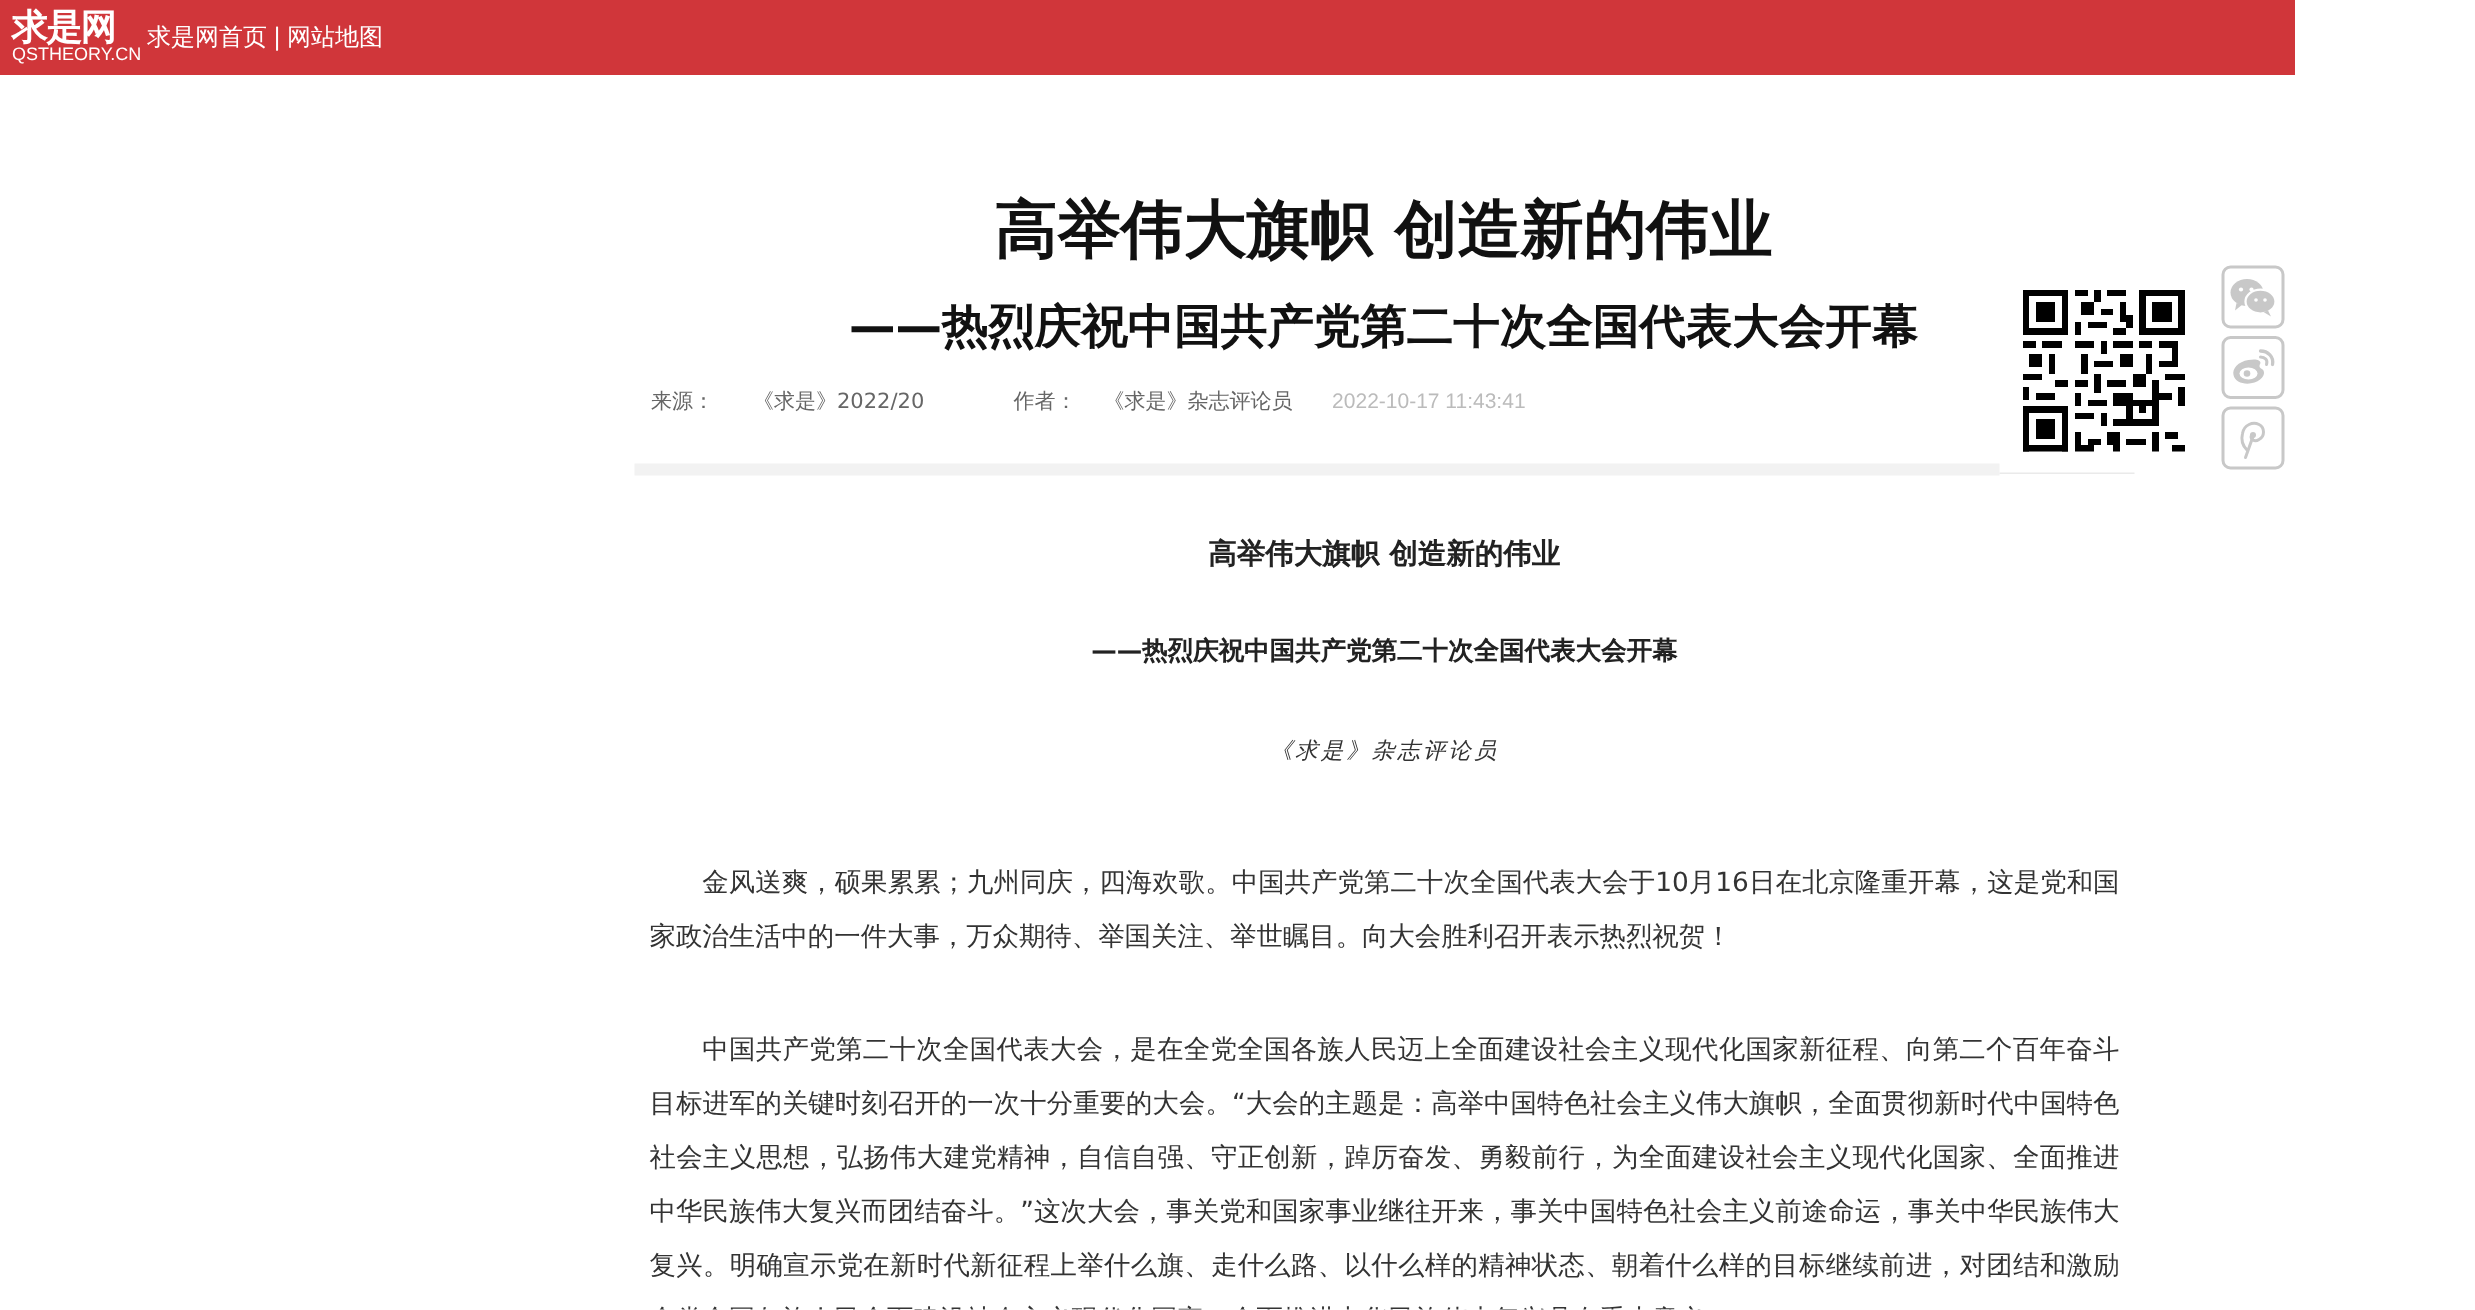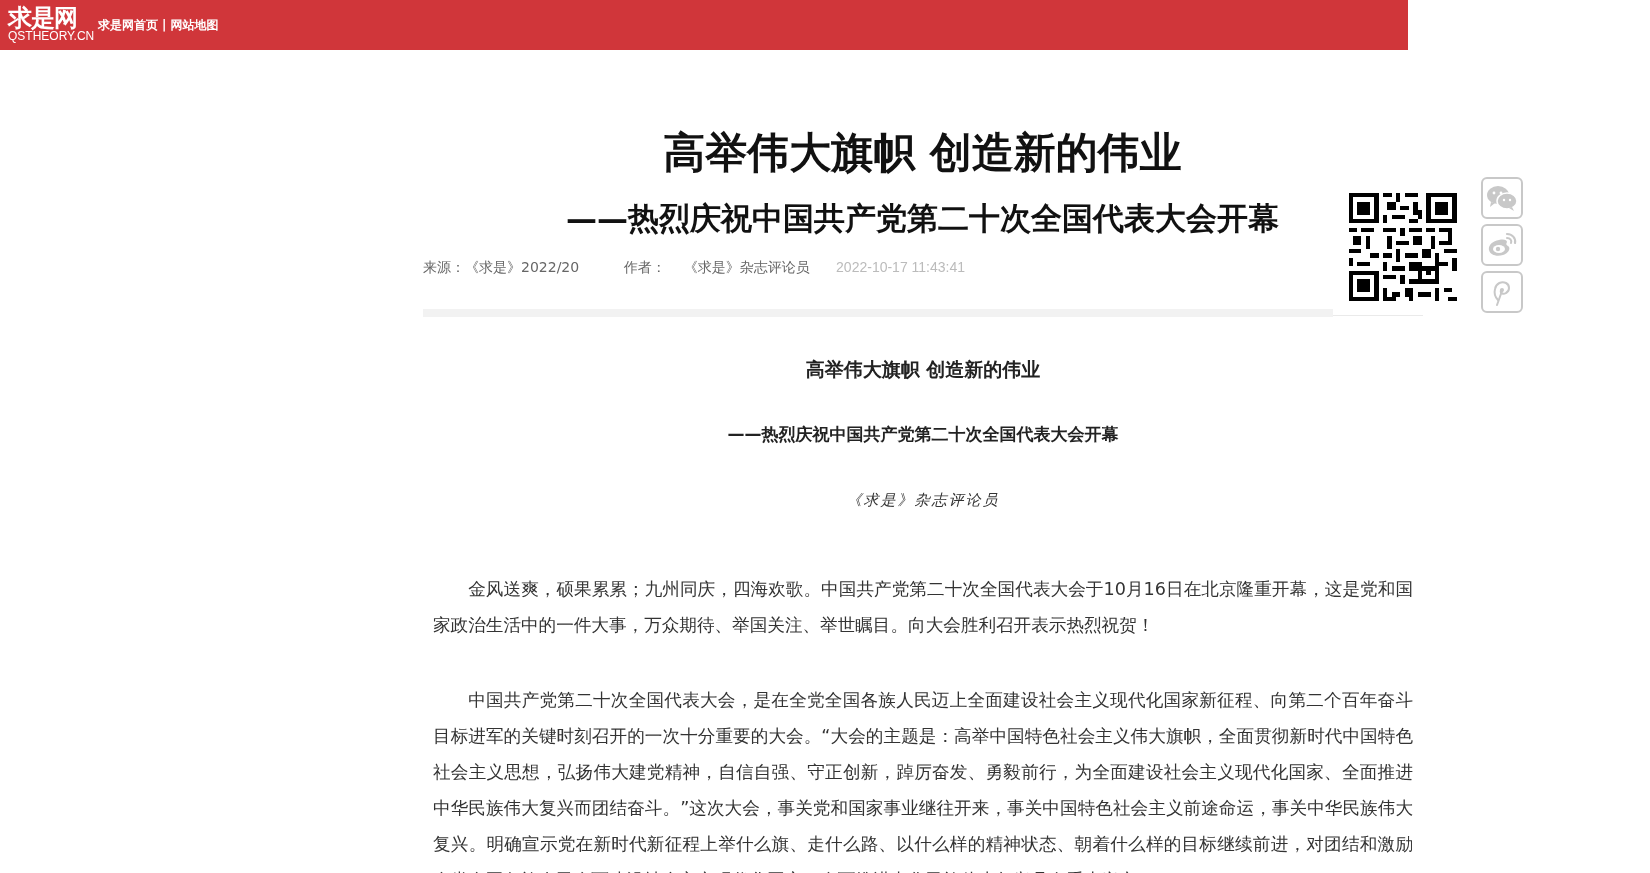--- a/index.html
+++ b/index.html
@@ -1,23 +1,23 @@
 <!DOCTYPE html>
 <html><head>
 <meta charset="utf-8">
 <style>
   * { box-sizing: border-box; margin: 0; padding: 0; }
   html, body { width: 1650px; height: 873px; overflow: hidden; background: #ffffff; }
   body { font-family: "DejaVu Sans", "Liberation Sans", sans-serif; color: #333; position: relative; }
 
-  .topbar { position: absolute; left: 0; top: 0; width: 1408px; height: 50px; background: #d0363a; }
+  .topbar { position: absolute; left: 0; top: 0; width: 1530px; height: 50px; background: #d0363a; }
   .logo { position: absolute; left: 8px; top: 5px; width: 74px; height: 38px; color: #fff; }
   .logo-cn { display: block; font-size: 24px; font-weight: bold; line-height: 26px; letter-spacing: -1px; }
   .logo-en { display: block; font-family: "Liberation Sans", sans-serif; font-size: 12px; line-height: 11px; letter-spacing: 0px; }
-  .topnav { position: absolute; left: 98px; top: 14px; color: #fff; font-size: 12px; font-weight: bold; line-height: 22px; white-space: nowrap; }
+  .topnav { position: absolute; left: 98px; top: 14px; color: #fff; font-size: 16px; font-weight: normal; line-height: 22px; white-space: nowrap; }
   .topnav a { color: #fff; text-decoration: none; }
   .topnav .sep { margin: 0 4px; }
 
   .title-main { position: absolute; left: 0; width: 1845px; top: 128px; text-align: center; font-size: 42px; font-weight: bold; color: #111; line-height: 50px; letter-spacing: 0px; }
   .title-sub { position: absolute; left: 0; width: 1845px; top: 198px; text-align: center; font-size: 31px; font-weight: bold; color: #111; line-height: 40px; }
 
   .meta { position: absolute; left: 423px; top: 257px; font-size: 14px; line-height: 20px; color: #666; white-space: nowrap; }
   .meta span { margin-right: 22px; }
   .meta .date { color: #bbb; font-family: "Liberation Sans", sans-serif; }
 
@@ -45,21 +45,21 @@
   </a>
   <div class="topnav">
     <a>求是网首页</a><span class="sep">|</span><a>网站地图</a>
   </div>
 </div>
 
 <h1 class="title-main">高举伟大旗帜 创造新的伟业</h1>
 <h2 class="title-sub">——热烈庆祝中国共产党第二十次全国代表大会开幕</h2>
 
 <div class="meta">
-  <span><span style="margin:0">来源：</span><span style="margin:0">《求是》2022/20</span></span>
+  <span><span style="margin:11px">来源：</span><span style="margin:15px">《求是》2022/20</span></span>
   <span><span style="margin:18px">作者：</span><span style="margin:0">《求是》杂志评论员</span></span>
   <span class="date">2022-10-17 11:43:41</span>
 </div>
 
 <div class="divider-bar"></div>
 <div class="divider-line"></div>
 
 <div class="qr">
   <svg width="109" height="108" viewBox="0 0 25 25" shape-rendering="crispEdges">
     <rect width="25" height="25" fill="#fff"></rect>

